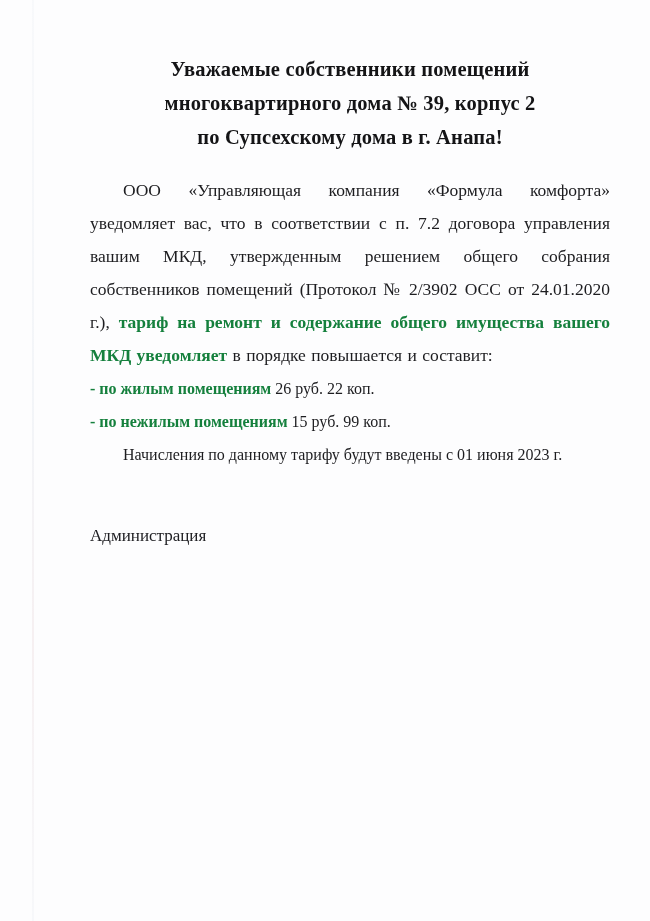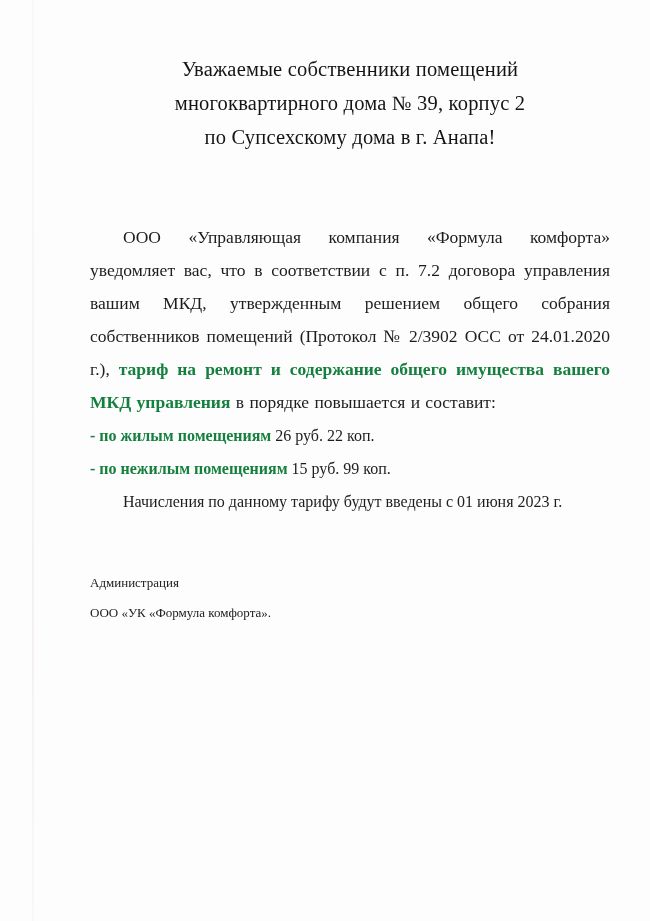--- a/index.html
+++ b/index.html
@@ -32,28 +32,28 @@
       rgba(150,170,195,0.06) 100%
     );
     pointer-events: none;
   }
   .content {
     position: relative;
     padding: 52px 40px 0 90px;
   }
   .title-block {
     text-align: center;
-    font-weight: normal;
+    font-weight: bold;
     font-size: 20.5px;
     line-height: 34px;
     color: #141416;
     letter-spacing: 0.2px;
   }
   .notice-paragraph {
-    margin-top: 67px;
+    margin-top: 20px;
     font-size: 17.5px;
     line-height: 33px;
   }
   .par-line {
     text-align: justify;
     text-align-last: justify;
     word-spacing: 1px;
     white-space: normal;
   }
   .par-line:first-child {
@@ -70,21 +70,21 @@
     font-size: 16px;
     line-height: 33px;
   }
   .effective-note {
     font-size: 16px;
     line-height: 33px;
     text-indent: 33px;
   }
   .signature-block {
     margin-top: 50px;
-    font-size: 13px;
+    font-size: 17px;
     line-height: 30px;
     color: #202024;
   }
 </style>
 </head>
 <body>
 
 <div class="scan-page">
   <div class="scan-artifact-line"></div>
 
@@ -95,33 +95,32 @@
       <div>многоквартирного дома № 39, корпус 2</div>
       <div>по Супсехскому дома в г. Анапа!</div>
     </div>
 
     <div class="notice-paragraph">
         <div class="par-line"><span>ООО «Управляющая компания «Формула комфорта»</span></div>
         <div class="par-line"><span>уведомляет вас, что в соответствии с п. 7.2 договора управления</span></div>
         <div class="par-line"><span>вашим МКД, утвержденным решением общего собрания</span></div>
         <div class="par-line"><span>собственников помещений (Протокол № 2/3902 ОСС от 24.01.2020</span></div>
         <div class="par-line"><span>г.), </span><span class="bold">тариф на ремонт и содержание общего имущества вашего</span></div>
-        <div class="par-line"><span class="bold">МКД управления</span><span> в порядке повышается и составит:</span></div>
+        <div class="par-line"><span class="bold">МКД уведомляет</span><span> в порядке повышается и составит:</span></div>
       </div>
 
     <div class="tariff-list">
       <div>
         <span class="tariff-label">- по жилым помещениям</span><span> 26 руб. 22 коп.</span>
       </div>
       <div>
         <span class="tariff-label">- по нежилым помещениям</span><span> 15 руб. 99 коп.</span>
       </div>
     </div>
 
     <div class="effective-note">Начисления по данному тарифу будут введены с 01 июня 2023 г.</div>
 
     <div class="signature-block">
       <div>Администрация</div>
-      <div>ООО «УК «Формула комфорта».</div>
     </div>
 
   </div>
 </div>
 
 </body></html>

